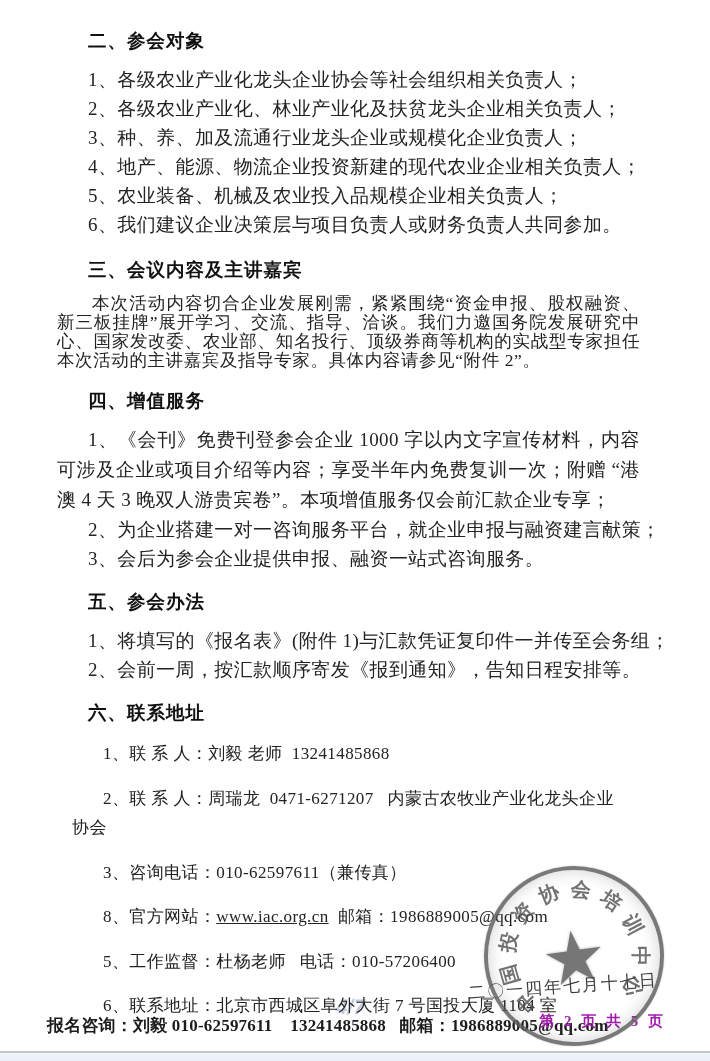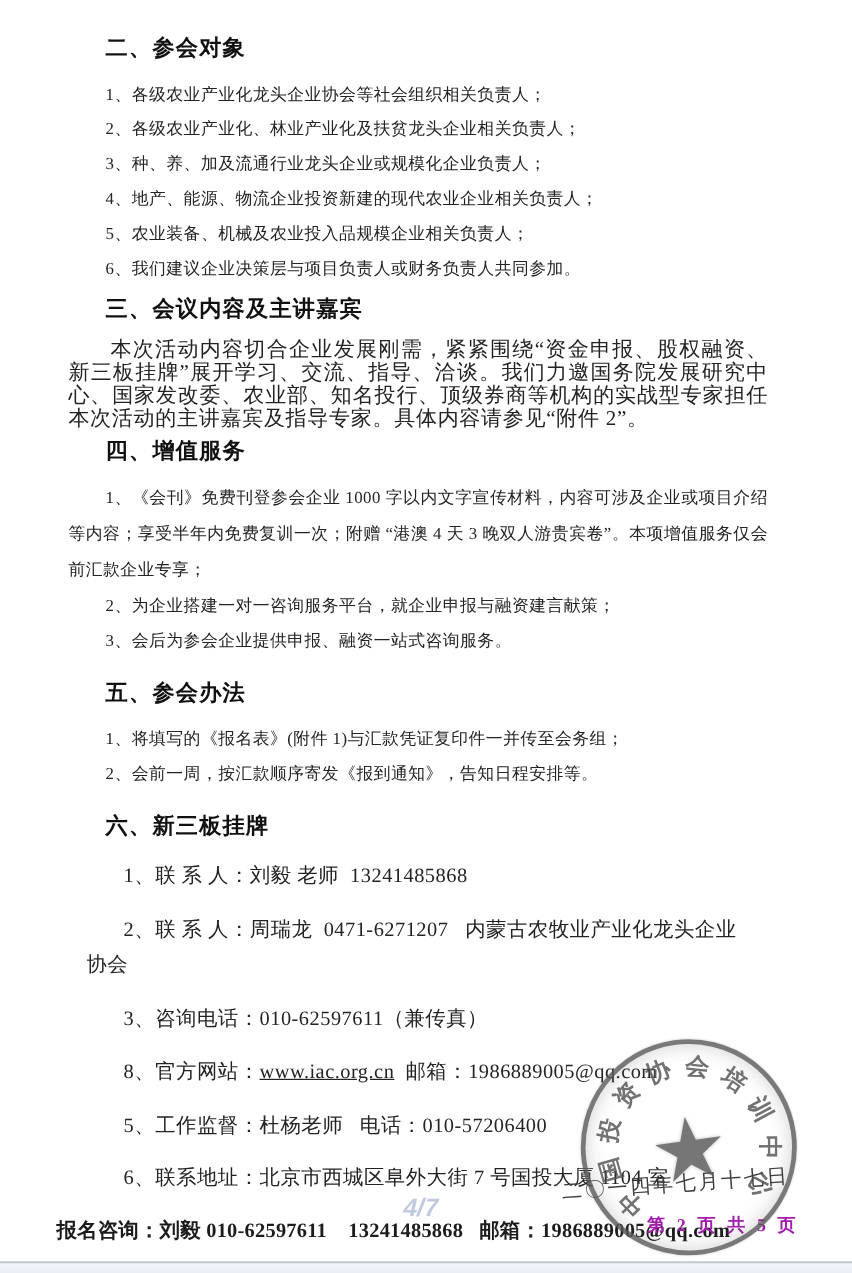--- a/index.html
+++ b/index.html
@@ -3,29 +3,29 @@
 <meta charset="utf-8">
 <style>
   html,body{margin:0;padding:0;}
   body{
     width:710px;height:1061px;position:relative;overflow:hidden;
     background:#ffffff;
     font-family:"Liberation Serif","DejaVu Serif",serif;
     color:#232323;
   }
   .page{padding:30px 70px 0 57px;position:relative;z-index:1;}
-  .doc-section{margin-top:8px;}
+  .doc-section{margin-top:20px;}
   .doc-section.first{margin-top:0;}
   .doc-section.mt18{margin-top:18px;}
   .sec-heading{
     font-size:18.5px;font-weight:700;color:#111;
     margin:0 0 13px 31px;letter-spacing:1px;line-height:22px;
   }
   .item{
-    margin:0;text-indent:31px;line-height:29px;font-size:14px;
+    margin:0;text-indent:31px;line-height:29px;font-size:19px;
     letter-spacing:.4px;white-space:nowrap;
   }
   .item.wrap{white-space:normal;text-align:justify;line-height:30px;}
   .para{
     margin:0;text-indent:2em;line-height:19px;font-size:17.5px;
     letter-spacing:.6px;text-align:justify;
   }
   .contact-row{
     margin:15px;text-indent:31px;line-height:29.5px;font-size:17px;
     letter-spacing:.4px;white-space:pre-wrap;
@@ -103,21 +103,21 @@
     <p class="item">3、会后为参会企业提供申报、融资一站式咨询服务。</p>
   </div>
 
   <div class="doc-section mt18">
     <h2 class="sec-heading">五、参会办法</h2>
     <p class="item">1、将填写的《报名表》(附件 1)与汇款凭证复印件一并传至会务组；</p>
     <p class="item">2、会前一周，按汇款顺序寄发《报到通知》，告知日程安排等。</p>
   </div>
 
   <div class="doc-section mt18">
-    <h2 class="sec-heading">六、新三板挂牌</h2>
+    <h2 class="sec-heading">六、联系地址</h2>
     <p class="contact-row">1、联 系 人：刘毅 老师  13241485868</p>
     <p class="contact-row">2、联 系 人：周瑞龙  0471-6271207   内蒙古农牧业产业化龙头企业协会</p>
     <p class="contact-row">3、咨询电话：010-62597611（兼传真）</p>
     <p class="contact-row"><span>8、官方网站：</span><span class="url">www.iac.org.cn</span><span>  邮箱：1986889005@qq.com</span></p>
     <p class="contact-row">5、工作监督：杜杨老师   电话：010-57206400</p>
     <p class="contact-row">6、联系地址：北京市西城区阜外大街 7 号国投大厦 1104 室</p>
   </div>
 
 </div>
 

